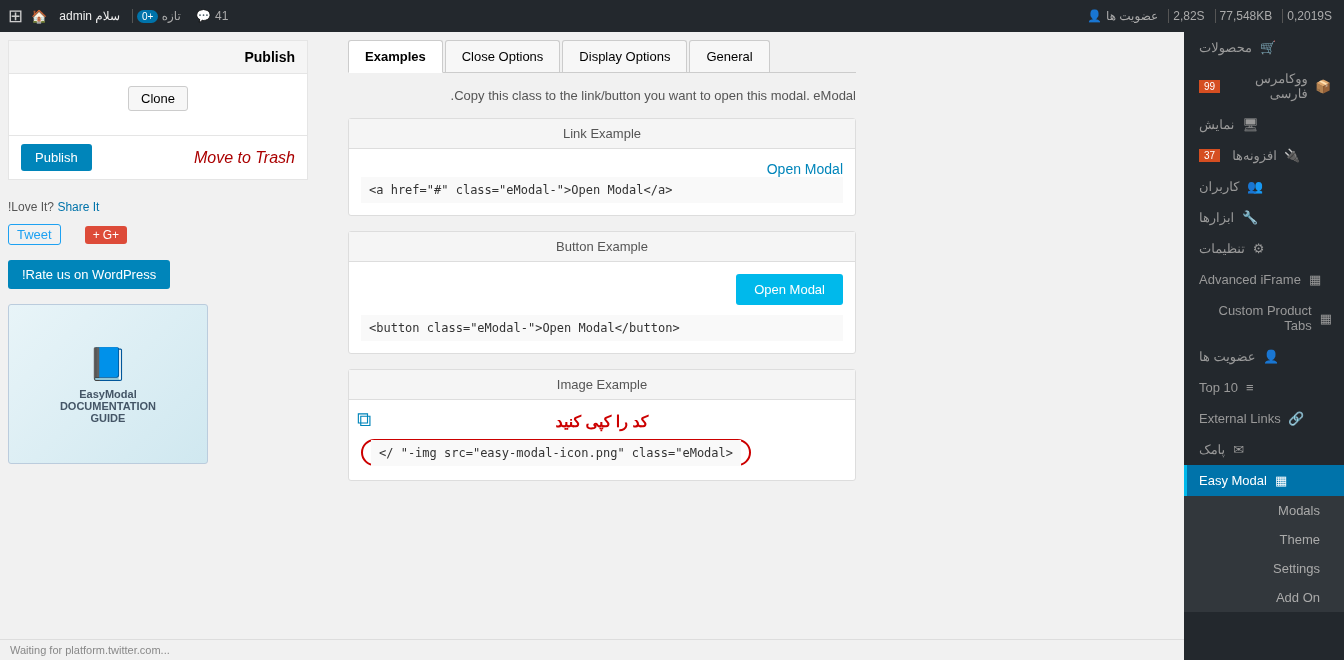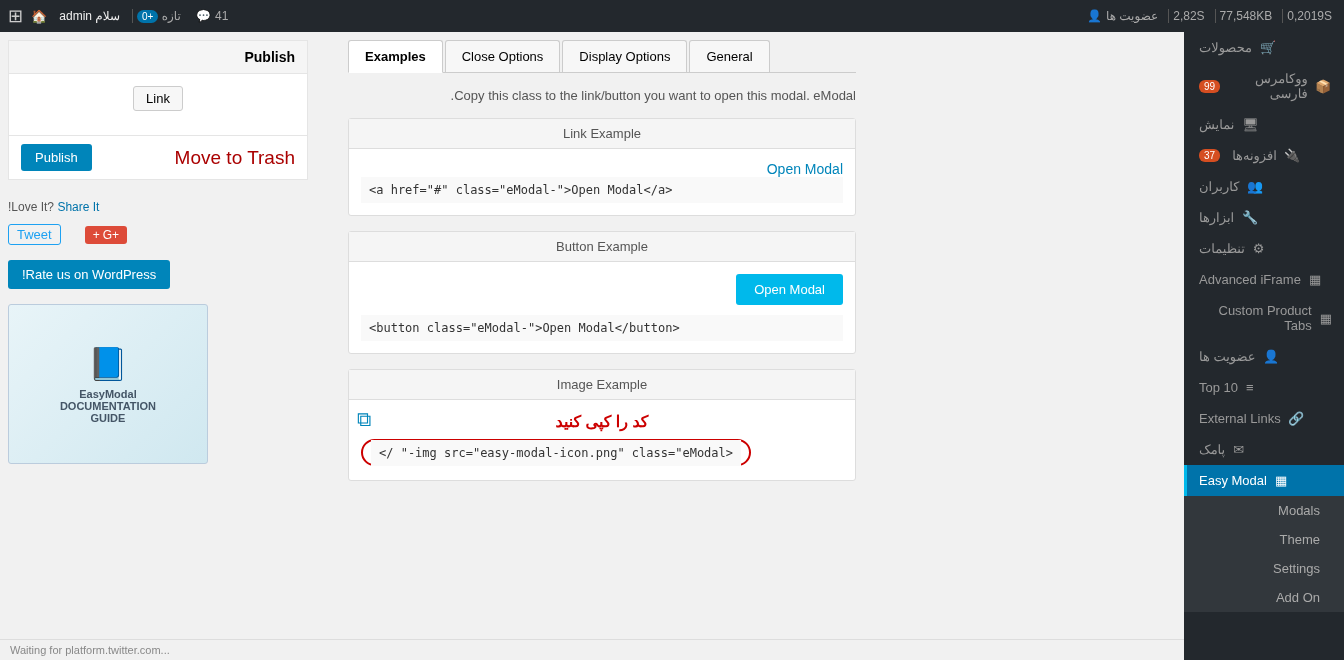--- a/index.html
+++ b/index.html
@@ -55,21 +55,21 @@
       justify-content: flex-end;
       gap: 8px;
       text-align: right;
       direction: rtl;
       border-left: 3px solid transparent;
     }
     .sidebar-item.active { background: #0073aa; color: #fff; border-left-color: #00b9eb; }
     .sidebar-item .s-badge {
       background: #d54e21;
       color: #fff;
-      border-radius: 6px;
+      border-radius: 0;
       font-size: 10px;
       padding: 1px 5px;
       margin-right: 4px;
     }
     .sidebar-submenu { background: #32373c; }
     .sidebar-submenu .sub-item {
       color: #aaa;
       padding: 7px 24px 7px 8px;
       font-size: 13px;
       cursor: pointer;
@@ -126,21 +126,22 @@
       color: #fff;
       border: none;
       padding: 6px 14px;
       cursor: pointer;
       font-size: 13px;
       border-radius: 3px;
     }
     .trash-link {
       color: #a00;
       text-decoration: none;
-      font-size: 19px;
+      font-size: 16px;
+      font-style: italic;
     }
 
     
     .love-section {
       margin: 20px 0;
     }
     .love-text {
       font-size: 12px;
       color: #555;
       margin-bottom: 10px;
@@ -375,21 +376,21 @@
 <div class="layout">
 
   <div class="main-content">
     <div class="panels-row">
 
       <div class="left-panel">
 
         <div class="publish-box">
           <div class="publish-box-header">Publish</div>
           <div class="publish-box-body">
-            <button class="clone-btn">Link</button>
+            <button class="clone-btn">Clone</button>
           </div>
           <div class="publish-actions">
             <button class="publish-btn">Publish</button>
             <a href="#" class="trash-link">Move to Trash</a>
           </div>
         </div>
 
         <div class="love-section">
           <div class="love-text">
             <span>!Love It?</span>

